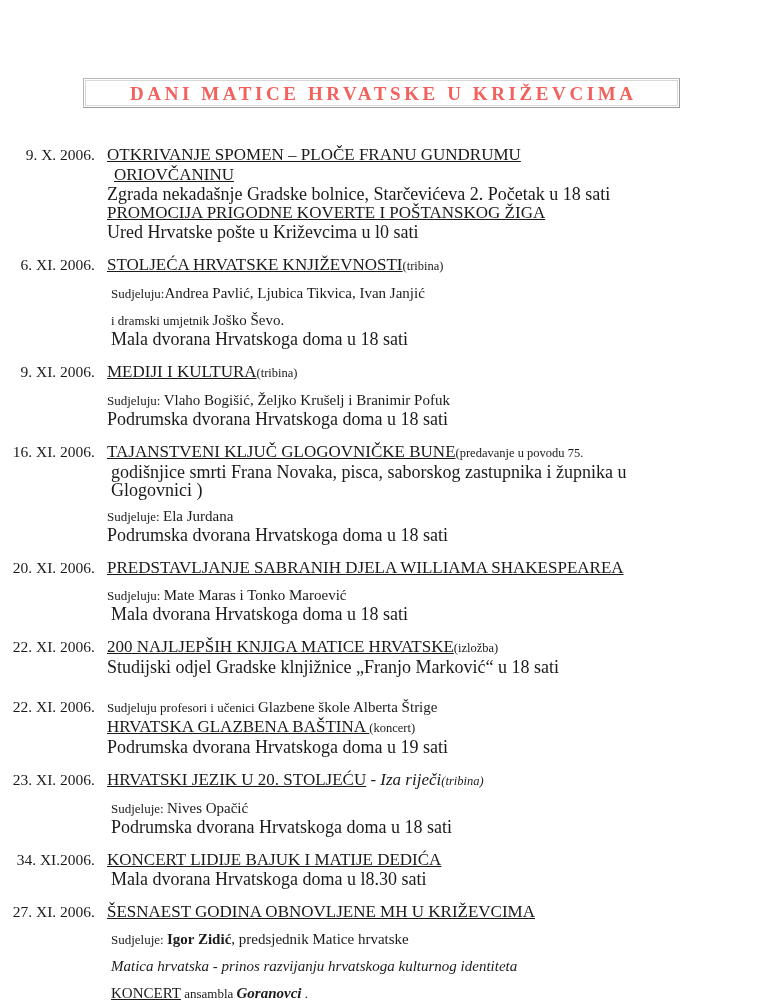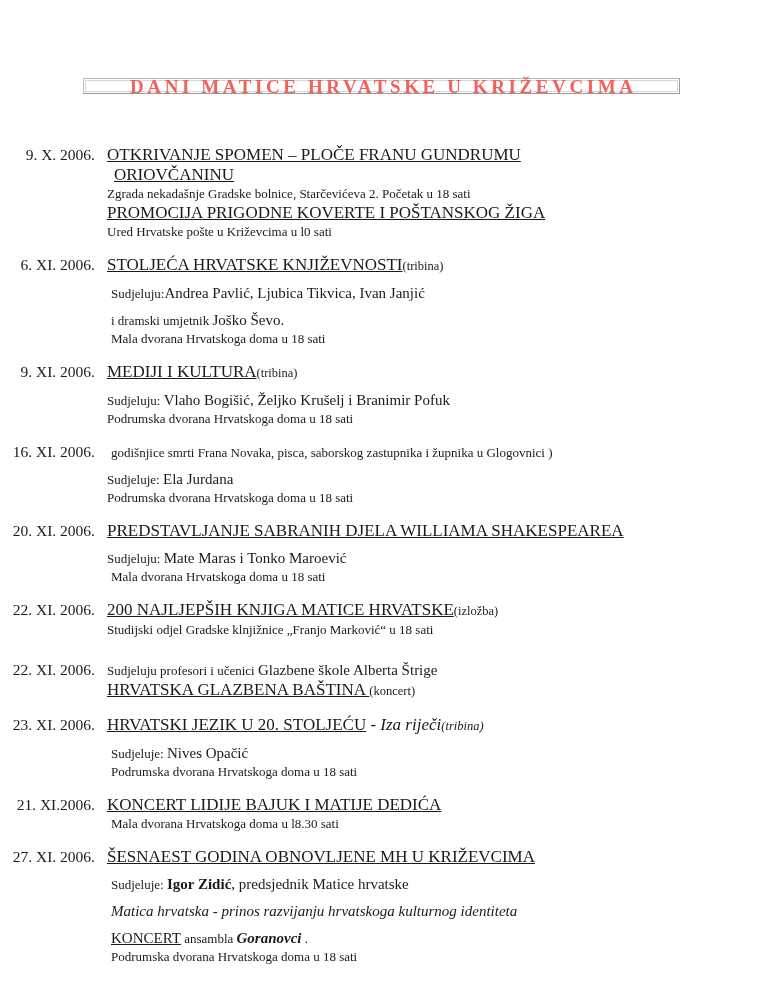--- a/index.html
+++ b/index.html
@@ -15,21 +15,21 @@
     color: #1a1a1a;
     overflow: hidden;
   }
 
   
   .banner-wrap {
     position: absolute;
     left: 83px;
     top: 78px;
     width: 597px;
-    height: 16px;
+    height: 30px;
     box-sizing: border-box;
     border: 1px solid #9a9a9a;
     border-top-color: #b9b9b9;
     border-left-color: #b9b9b9;
     background: #ffffff;
     padding: 1px;
   }
   .banner-inner {
     width: 100%;
     height: 100%;
@@ -100,21 +100,21 @@
   .note {
     font-size: 12.5px;
   }
   .note-it {
     font-size: 12.5px;
     font-style: italic;
   }
 
   
   .det {
-    font-size: 13px;
+    font-size: 18px;
     line-height: 18px;
   }
   .it { font-style: italic; }
   .bd { font-weight: bold; }
   .bdit { font-weight: bold; font-style: italic; }
   .u { text-decoration: underline; text-align: center; }
   .ind { padding-left: 7px; }
   .ind2 { padding-left: 4px; }
 
   .mix { font-size: 15px; line-height: 19px; margin-top: 8px; }
@@ -164,20 +164,21 @@
         <div class="line mix"><span class="small">Sudjeluju: </span><span>Vlaho Bogišić, Željko Krušelj i Branimir Pofuk</span></div>
         <div class="line det">Podrumska dvorana Hrvatskoga doma u 18 sati</div>
       </div>
     </div>
   </div>
 
   <div class="event">
     <div class="event-row">
       <div class="event-date">16. XI. 2006.</div>
       <div class="event-body">
+        <div class="line hl"><span class="u">TAJANSTVENI  KLJUČ GLOGOVNIČKE  BUNE</span><span class="note">(predavanje u povodu  75.</span></div>
         <div class="line det ind2">godišnjice  smrti Frana Novaka, pisca, saborskog  zastupnika i župnika u   Glogovnici )</div>
         <div class="line mix"><span class="small">Sudjeluje: </span><span>Ela Jurdana</span></div>
         <div class="line det">Podrumska dvorana Hrvatskoga doma u 18 sati</div>
       </div>
     </div>
   </div>
 
   <div class="event">
     <div class="event-row">
       <div class="event-date">20. XI. 2006.</div>
@@ -198,38 +199,39 @@
       </div>
     </div>
   </div>
 
   <div class="event">
     <div class="event-row">
       <div class="event-date">22. XI. 2006.</div>
       <div class="event-body">
         <div class="line mix"><span class="small">Sudjeluju profesori i učenici  </span><span>Glazbene škole Alberta Štrige</span></div>
         <div class="line hl"><span class="u">HRVATSKA GLAZBENA BAŠTINA </span><span class="note">(koncert)</span></div>
+        <div class="line det">Podrumska dvorana Hrvatskoga doma u  19 sati</div>
       </div>
     </div>
   </div>
 
   <div class="event">
     <div class="event-row">
       <div class="event-date">23. XI. 2006.</div>
       <div class="event-body">
         <div class="line hl"><span class="u">HRVATSKI JEZIK U 20. STOLJEĆU</span><span> - </span><span class="it">Iza riječi</span><span class="note-it">(tribina)</span></div>
         <div class="line mix ind2"><span class="small">Sudjeluje: </span><span>Nives Opačić</span></div>
         <div class="line det ind2">Podrumska  dvorana Hrvatskoga doma u 18 sati</div>
       </div>
     </div>
   </div>
 
   <div class="event">
     <div class="event-row">
-      <div class="event-date">21. XI.2006.</div>
+      <div class="event-date">34. XI.2006.</div>
       <div class="event-body">
         <div class="line hl"><span class="u">KONCERT LIDIJE BAJUK I MATIJE DEDIĆA</span></div>
         <div class="line det ind2">Mala dvorana Hrvatskoga doma u l8.30 sati</div>
       </div>
     </div>
   </div>
 
   <div class="event">
     <div class="event-row">
       <div class="event-date">27. XI. 2006.</div>

